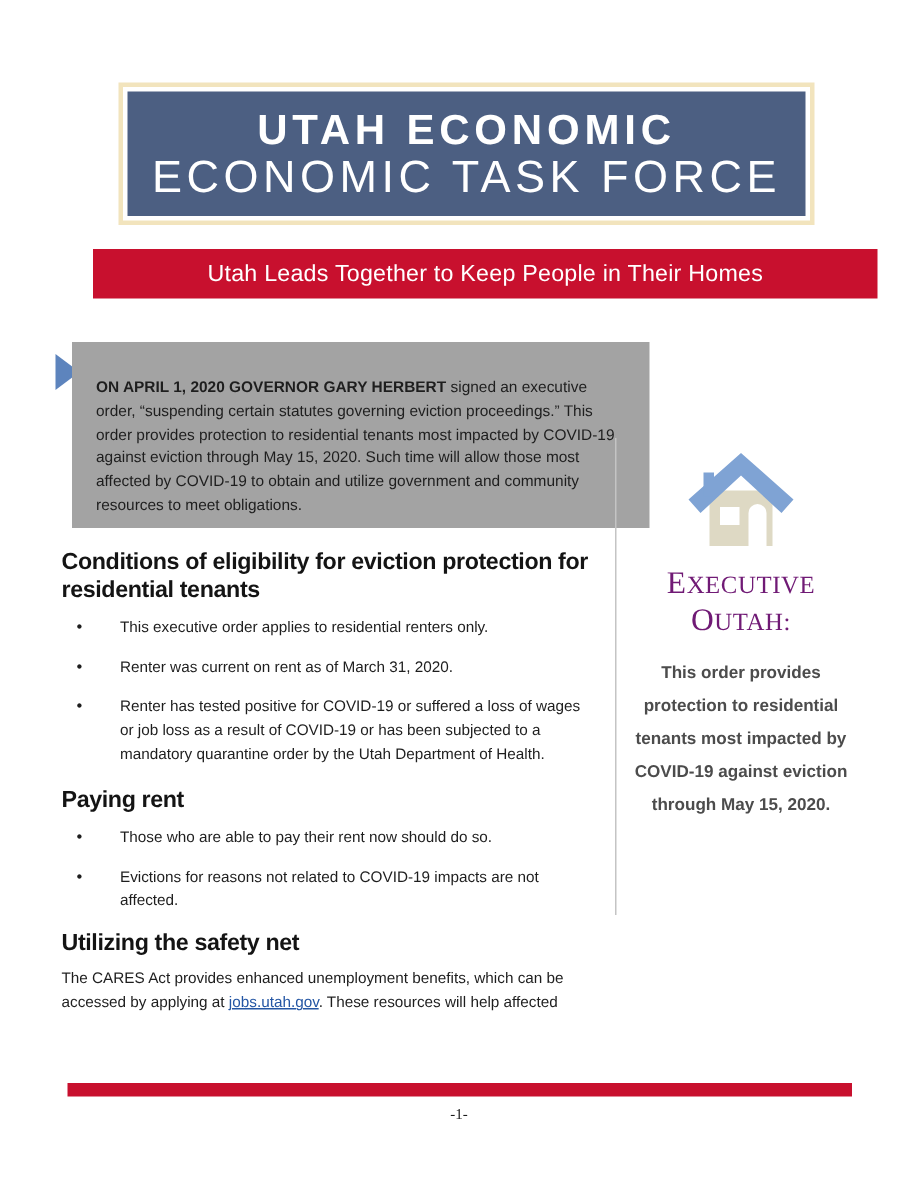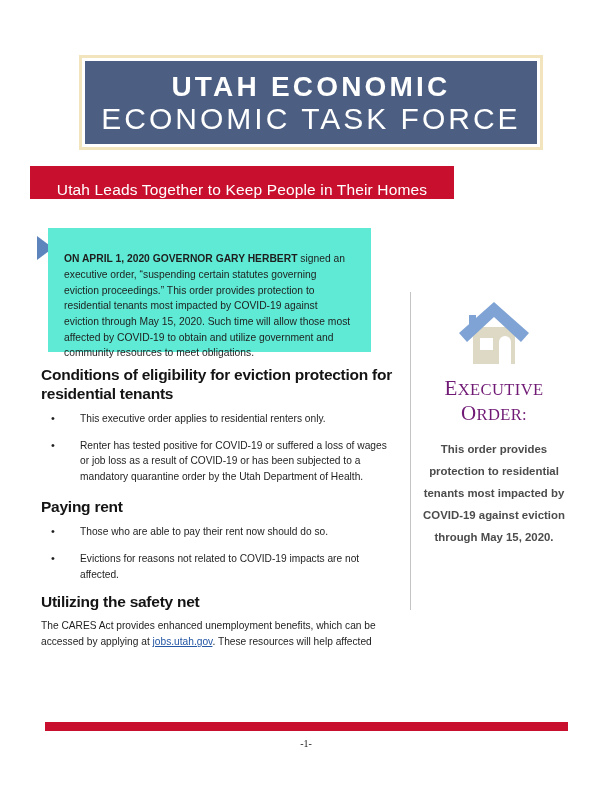--- a/index.html
+++ b/index.html
@@ -53,27 +53,27 @@
     font-weight: normal;
     letter-spacing: 3.0px;
     line-height: 1.12;
     white-space: nowrap;
     margin-top: 1px;
   }
 
   
   #red-banner {
     position: absolute;
-    left: 30px;
+    left: 62px;
     top: 166px;
-    width: 424px;
+    width: 523px;
     height: 33px;
     background: #c8102e;
     display: flex;
-    align-items: flex-end;
+    align-items: center;
     justify-content: center;
   }
   #red-banner-text {
     color: #ffffff;
     font-size: 15.5px;
     font-weight: normal;
     letter-spacing: 0.15px;
     white-space: nowrap;
   }
 
@@ -85,24 +85,24 @@
     width: 0;
     height: 0;
     border-top: 12px solid transparent;
     border-bottom: 12px solid transparent;
     border-left: 16px solid #5d84bd;
   }
   #callout-box {
     position: absolute;
     left: 48px;
     top: 228px;
-    width: 323px;
+    width: 385px;
     height: 124px;
     box-sizing: border-box;
-    background: #5eead4;
+    background: #a3a3a3;
     padding: 13px 20px 10px 16px;
   }
   #callout-text {
     font-size: 10.3px;
     line-height: 1.52;
     color: #1e1e1e;
   }
   #callout-text b { font-weight: bold; }
 
   
@@ -231,20 +231,21 @@
 <div id="callout-arrow"></div>
 <div id="callout-box">
   <p id="callout-text"><b>ON APRIL 1, 2020 GOVERNOR GARY HERBERT</b><span> signed an executive order, “suspending certain statutes governing eviction proceedings.” This order provides protection to residential tenants most impacted by COVID-19 against eviction through May 15, 2020. Such time will allow those most affected by COVID-19 to obtain and utilize government and community resources to meet obligations.</span></p>
 </div>
 
 <div id="left-col">
 
   <h2 class="section-heading">Conditions of eligibility for eviction protection for residential tenants</h2>
   <ul class="bullets">
     <li>This executive order applies to residential renters only.</li>
+    <li>Renter was current on rent as of March 31, 2020.</li>
     <li>Renter has tested positive for COVID-19 or suffered a loss of wages or job loss as a result of COVID-19 or has been subjected to a mandatory quarantine order by the Utah Department of Health.</li>
   </ul>
 
   <div class="spacer-lg"></div>
 
   <h2 class="section-heading">Paying rent</h2>
   <ul class="bullets">
     <li>Those who are able to pay their rent now should do so.</li>
     <li>Evictions for reasons not related to COVID-19 impacts are not affected.</li>
   </ul>
@@ -267,20 +268,20 @@
 
     <rect x="14" y="15" width="7" height="16" fill="#7fa3d4"></rect>
 
     <rect x="25" y="38" width="13" height="12" fill="#ffffff"></rect>
 
     <path d="M44 64 L44 42 a6 6 0 0 1 12 0 L56 64 Z" fill="#ffffff"></path>
   </svg>
 
   <div id="sidebar-title">
     <div><span><span>E</span><span class="sc">XECUTIVE</span></span></div>
-    <div><span><span>O</span><span class="sc">RDER:</span></span></div>
+    <div><span><span>O</span><span class="sc">UTAH:</span></span></div>
   </div>
 
   <div id="sidebar-body">This order provides protection to residential tenants most impacted by COVID-19 against eviction through May 15, 2020.</div>
 </div>
 
 <div id="footer-bar"></div>
 <div id="footer-page-number">-1-</div>
 
 </body></html>

